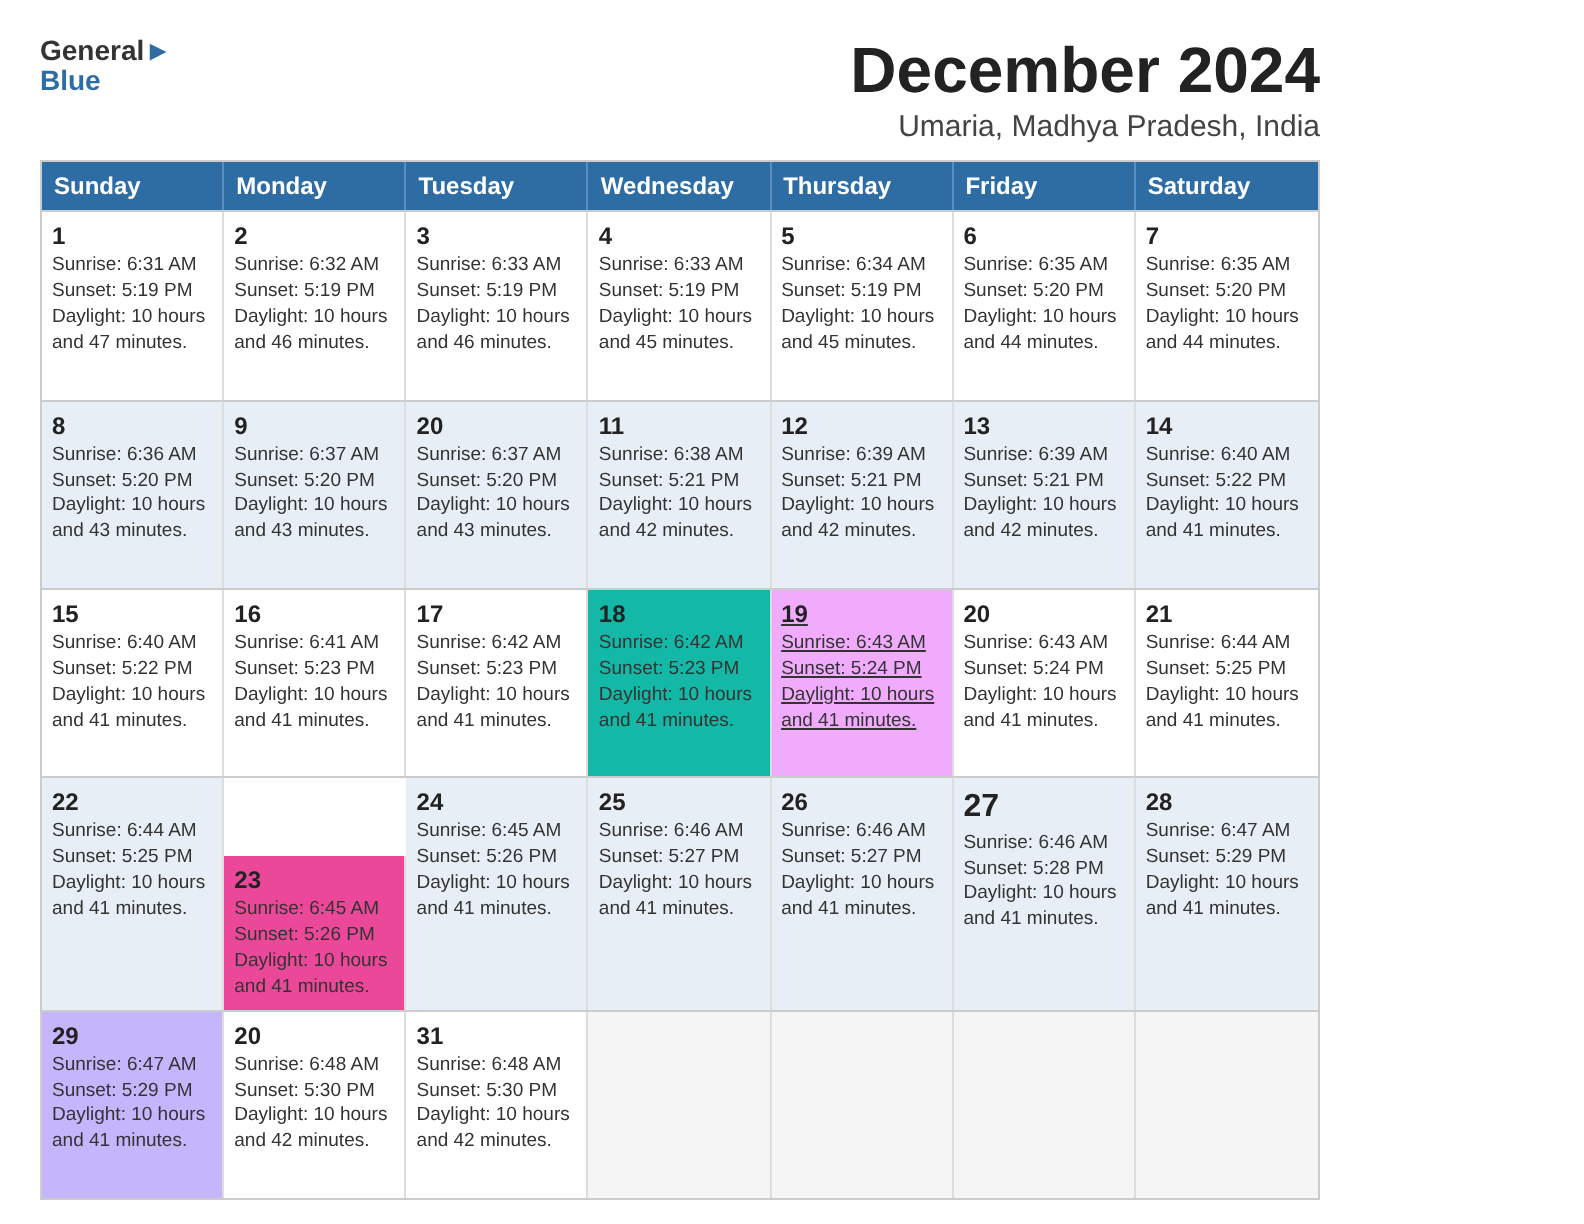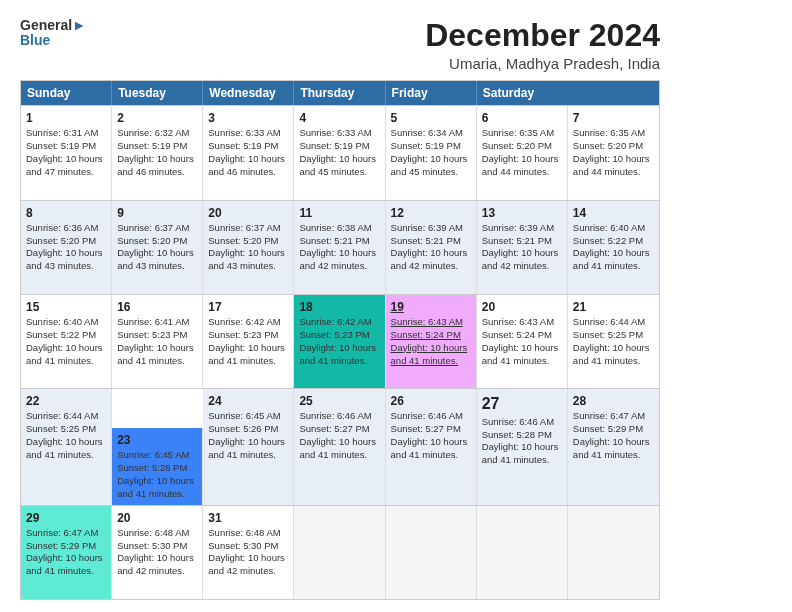--- a/index.html
+++ b/index.html
@@ -99,20 +99,21 @@
 </div>
     <div class="title-block">
       <div class="main-title">December 2024</div>
       <div class="subtitle">Umaria, Madhya Pradesh, India</div>
     </div>
   </div>
 
   <div class="calendar">
     <div class="cal-header-row">
       <div class="cal-header-cell">Sunday</div>
+      <div class="cal-header-cell">Monday</div>
       <div class="cal-header-cell">Tuesday</div>
       <div class="cal-header-cell">Wednesday</div>
       <div class="cal-header-cell">Thursday</div>
       <div class="cal-header-cell">Friday</div>
       <div class="cal-header-cell">Saturday</div>
     </div>
     <div class="cal-body" id="cal-body">
     <div class="cal-week" style="flex: 1 1 0%; display: grid; grid-template-columns: repeat(7, 1fr); border-top: 1px solid rgb(204, 204, 204);">
           <div class="cal-cell" style="border-right: 1px solid rgb(221, 221, 221); padding: 4px 5px; font-size: 9.5px; line-height: 1.35; color: rgb(51, 51, 51); background: rgb(255, 255, 255);"><span style="font-size:12px;font-weight:bold;color:#222;display:block;margin-bottom:1px">1</span>Sunrise: 6:31 AM<br>Sunset: 5:19 PM<br>Daylight: 10 hours and 47 minutes.</div>
           <div class="cal-cell" style="border-right: 1px solid rgb(221, 221, 221); padding: 4px 5px; font-size: 9.5px; line-height: 1.35; color: rgb(51, 51, 51); background: rgb(255, 255, 255);"><span style="font-size:12px;font-weight:bold;color:#222;display:block;margin-bottom:1px">2</span>Sunrise: 6:32 AM<br>Sunset: 5:19 PM<br>Daylight: 10 hours and 46 minutes.</div>
@@ -135,29 +136,29 @@
           <div class="cal-cell" style="border-right: 1px solid rgb(221, 221, 221); padding: 4px 5px; font-size: 9.5px; line-height: 1.35; color: rgb(51, 51, 51); background: rgb(255, 255, 255);"><span style="font-size:12px;font-weight:bold;color:#222;display:block;margin-bottom:1px">15</span>Sunrise: 6:40 AM<br>Sunset: 5:22 PM<br>Daylight: 10 hours and 41 minutes.</div>
           <div class="cal-cell" style="border-right: 1px solid rgb(221, 221, 221); padding: 4px 5px; font-size: 9.5px; line-height: 1.35; color: rgb(51, 51, 51); background: rgb(255, 255, 255);"><span style="font-size:12px;font-weight:bold;color:#222;display:block;margin-bottom:1px">16</span>Sunrise: 6:41 AM<br>Sunset: 5:23 PM<br>Daylight: 10 hours and 41 minutes.</div>
           <div class="cal-cell" style="border-right: 1px solid rgb(221, 221, 221); padding: 4px 5px; font-size: 9.5px; line-height: 1.35; color: rgb(51, 51, 51); background: rgb(255, 255, 255);"><span style="font-size:12px;font-weight:bold;color:#222;display:block;margin-bottom:1px">17</span>Sunrise: 6:42 AM<br>Sunset: 5:23 PM<br>Daylight: 10 hours and 41 minutes.</div>
           <div class="cal-cell" style="border-right: 1px solid rgb(221, 221, 221); padding: 4px 5px; font-size: 9.5px; line-height: 1.35; color: rgb(51, 51, 51); background: #14b8a6;"><span style="font-size:12px;font-weight:bold;color:#222;display:block;margin-bottom:1px">18</span>Sunrise: 6:42 AM<br>Sunset: 5:23 PM<br>Daylight: 10 hours and 41 minutes.</div>
           <div class="cal-cell" style="border-right: 1px solid rgb(221, 221, 221); padding: 4px 5px; font-size: 9.5px; line-height: 1.35; color: rgb(51, 51, 51); background: #f0abfc; text-decoration: underline;"><span style="font-size:12px;font-weight:bold;color:#222;display:block;margin-bottom:1px">19</span>Sunrise: 6:43 AM<br>Sunset: 5:24 PM<br>Daylight: 10 hours and 41 minutes.</div>
           <div class="cal-cell" style="border-right: 1px solid rgb(221, 221, 221); padding: 4px 5px; font-size: 9.5px; line-height: 1.35; color: rgb(51, 51, 51); background: rgb(255, 255, 255);"><span style="font-size:12px;font-weight:bold;color:#222;display:block;margin-bottom:1px">20</span>Sunrise: 6:43 AM<br>Sunset: 5:24 PM<br>Daylight: 10 hours and 41 minutes.</div>
           <div class="cal-cell" style="border-right: none; padding: 4px 5px; font-size: 9.5px; line-height: 1.35; color: rgb(51, 51, 51); background: rgb(255, 255, 255);"><span style="font-size:12px;font-weight:bold;color:#222;display:block;margin-bottom:1px">21</span>Sunrise: 6:44 AM<br>Sunset: 5:25 PM<br>Daylight: 10 hours and 41 minutes.</div>
         </div>
         <div class="cal-week" style="flex: 1 1 0%; display: grid; grid-template-columns: repeat(7, 1fr); border-top: 1px solid rgb(204, 204, 204);">
           <div class="cal-cell" style="border-right: 1px solid rgb(221, 221, 221); padding: 4px 5px; font-size: 9.5px; line-height: 1.35; color: rgb(51, 51, 51); background: rgb(232, 238, 245);"><span style="font-size:12px;font-weight:bold;color:#222;display:block;margin-bottom:1px">22</span>Sunrise: 6:44 AM<br>Sunset: 5:25 PM<br>Daylight: 10 hours and 41 minutes.</div>
-          <div class="cal-cell" style="border-right: 1px solid rgb(221, 221, 221); padding: 4px 5px; font-size: 9.5px; line-height: 1.35; color: rgb(51, 51, 51); background: #3b82f6; margin-top: 39px;"><span style="font-size:12px;font-weight:bold;color:#222;display:block;margin-bottom:1px">23</span>Sunrise: 6:45 AM<br>Sunset: 5:26 PM<br>Daylight: 10 hours and 41 minutes.</div>
+          <div class="cal-cell" style="border-right: 1px solid rgb(221, 221, 221); padding: 4px 5px; font-size: 9.5px; line-height: 1.35; color: rgb(51, 51, 51); background: #ec4899; margin-top: 39px;"><span style="font-size:12px;font-weight:bold;color:#222;display:block;margin-bottom:1px">23</span>Sunrise: 6:45 AM<br>Sunset: 5:26 PM<br>Daylight: 10 hours and 41 minutes.</div>
           <div class="cal-cell" style="border-right: 1px solid rgb(221, 221, 221); padding: 4px 5px; font-size: 9.5px; line-height: 1.35; color: rgb(51, 51, 51); background: rgb(232, 238, 245);"><span style="font-size:12px;font-weight:bold;color:#222;display:block;margin-bottom:1px">24</span>Sunrise: 6:45 AM<br>Sunset: 5:26 PM<br>Daylight: 10 hours and 41 minutes.</div>
           <div class="cal-cell" style="border-right: 1px solid rgb(221, 221, 221); padding: 4px 5px; font-size: 9.5px; line-height: 1.35; color: rgb(51, 51, 51); background: rgb(232, 238, 245);"><span style="font-size:12px;font-weight:bold;color:#222;display:block;margin-bottom:1px">25</span>Sunrise: 6:46 AM<br>Sunset: 5:27 PM<br>Daylight: 10 hours and 41 minutes.</div>
           <div class="cal-cell" style="border-right: 1px solid rgb(221, 221, 221); padding: 4px 5px; font-size: 9.5px; line-height: 1.35; color: rgb(51, 51, 51); background: rgb(232, 238, 245);"><span style="font-size:12px;font-weight:bold;color:#222;display:block;margin-bottom:1px">26</span>Sunrise: 6:46 AM<br>Sunset: 5:27 PM<br>Daylight: 10 hours and 41 minutes.</div>
           <div class="cal-cell" style="border-right: 1px solid rgb(221, 221, 221); padding: 4px 5px; font-size: 9.5px; line-height: 1.35; color: rgb(51, 51, 51); background: rgb(232, 238, 245);"><span style="font-size:16px;font-weight:bold;color:#222;display:block;margin-bottom:1px">27</span>Sunrise: 6:46 AM<br>Sunset: 5:28 PM<br>Daylight: 10 hours and 41 minutes.</div>
           <div class="cal-cell" style="border-right: none; padding: 4px 5px; font-size: 9.5px; line-height: 1.35; color: rgb(51, 51, 51); background: rgb(232, 238, 245);"><span style="font-size:12px;font-weight:bold;color:#222;display:block;margin-bottom:1px">28</span>Sunrise: 6:47 AM<br>Sunset: 5:29 PM<br>Daylight: 10 hours and 41 minutes.</div>
         </div>
         <div class="cal-week" style="flex: 1 1 0%; display: grid; grid-template-columns: repeat(7, 1fr); border-top: 1px solid rgb(204, 204, 204);">
-          <div class="cal-cell" style="border-right: 1px solid rgb(221, 221, 221); padding: 4px 5px; font-size: 9.5px; line-height: 1.35; color: rgb(51, 51, 51); background: #5eead4;"><span style="font-size:12px;font-weight:bold;color:#222;display:block;margin-bottom:1px">29</span>Sunrise: 6:47 AM<br>Sunset: 5:29 PM<br>Daylight: 10 hours and 41 minutes.</div>
+          <div class="cal-cell" style="border-right: 1px solid rgb(221, 221, 221); padding: 4px 5px; font-size: 9.5px; line-height: 1.35; color: rgb(51, 51, 51); background: #c4b5fd;"><span style="font-size:12px;font-weight:bold;color:#222;display:block;margin-bottom:1px">29</span>Sunrise: 6:47 AM<br>Sunset: 5:29 PM<br>Daylight: 10 hours and 41 minutes.</div>
           <div class="cal-cell" style="border-right: 1px solid rgb(221, 221, 221); padding: 4px 5px; font-size: 9.5px; line-height: 1.35; color: rgb(51, 51, 51); background: rgb(255, 255, 255);"><span style="font-size:12px;font-weight:bold;color:#222;display:block;margin-bottom:1px">20</span>Sunrise: 6:48 AM<br>Sunset: 5:30 PM<br>Daylight: 10 hours and 42 minutes.</div>
           <div class="cal-cell" style="border-right: 1px solid rgb(221, 221, 221); padding: 4px 5px; font-size: 9.5px; line-height: 1.35; color: rgb(51, 51, 51); background: rgb(255, 255, 255);"><span style="font-size:12px;font-weight:bold;color:#222;display:block;margin-bottom:1px">31</span>Sunrise: 6:48 AM<br>Sunset: 5:30 PM<br>Daylight: 10 hours and 42 minutes.</div>
           <div class="cal-cell" style="border-right: 1px solid rgb(221, 221, 221); padding: 4px 5px; font-size: 9.5px; line-height: 1.35; color: rgb(51, 51, 51); background: rgb(245, 245, 245);"></div>
           <div class="cal-cell" style="border-right: 1px solid rgb(221, 221, 221); padding: 4px 5px; font-size: 9.5px; line-height: 1.35; color: rgb(51, 51, 51); background: rgb(245, 245, 245);"></div>
           <div class="cal-cell" style="border-right: 1px solid rgb(221, 221, 221); padding: 4px 5px; font-size: 9.5px; line-height: 1.35; color: rgb(51, 51, 51); background: rgb(245, 245, 245);"></div>
           <div class="cal-cell" style="border-right: none; padding: 4px 5px; font-size: 9.5px; line-height: 1.35; color: rgb(51, 51, 51); background: rgb(245, 245, 245);"></div>
         </div>
       </div>
   </div>
 </div>

